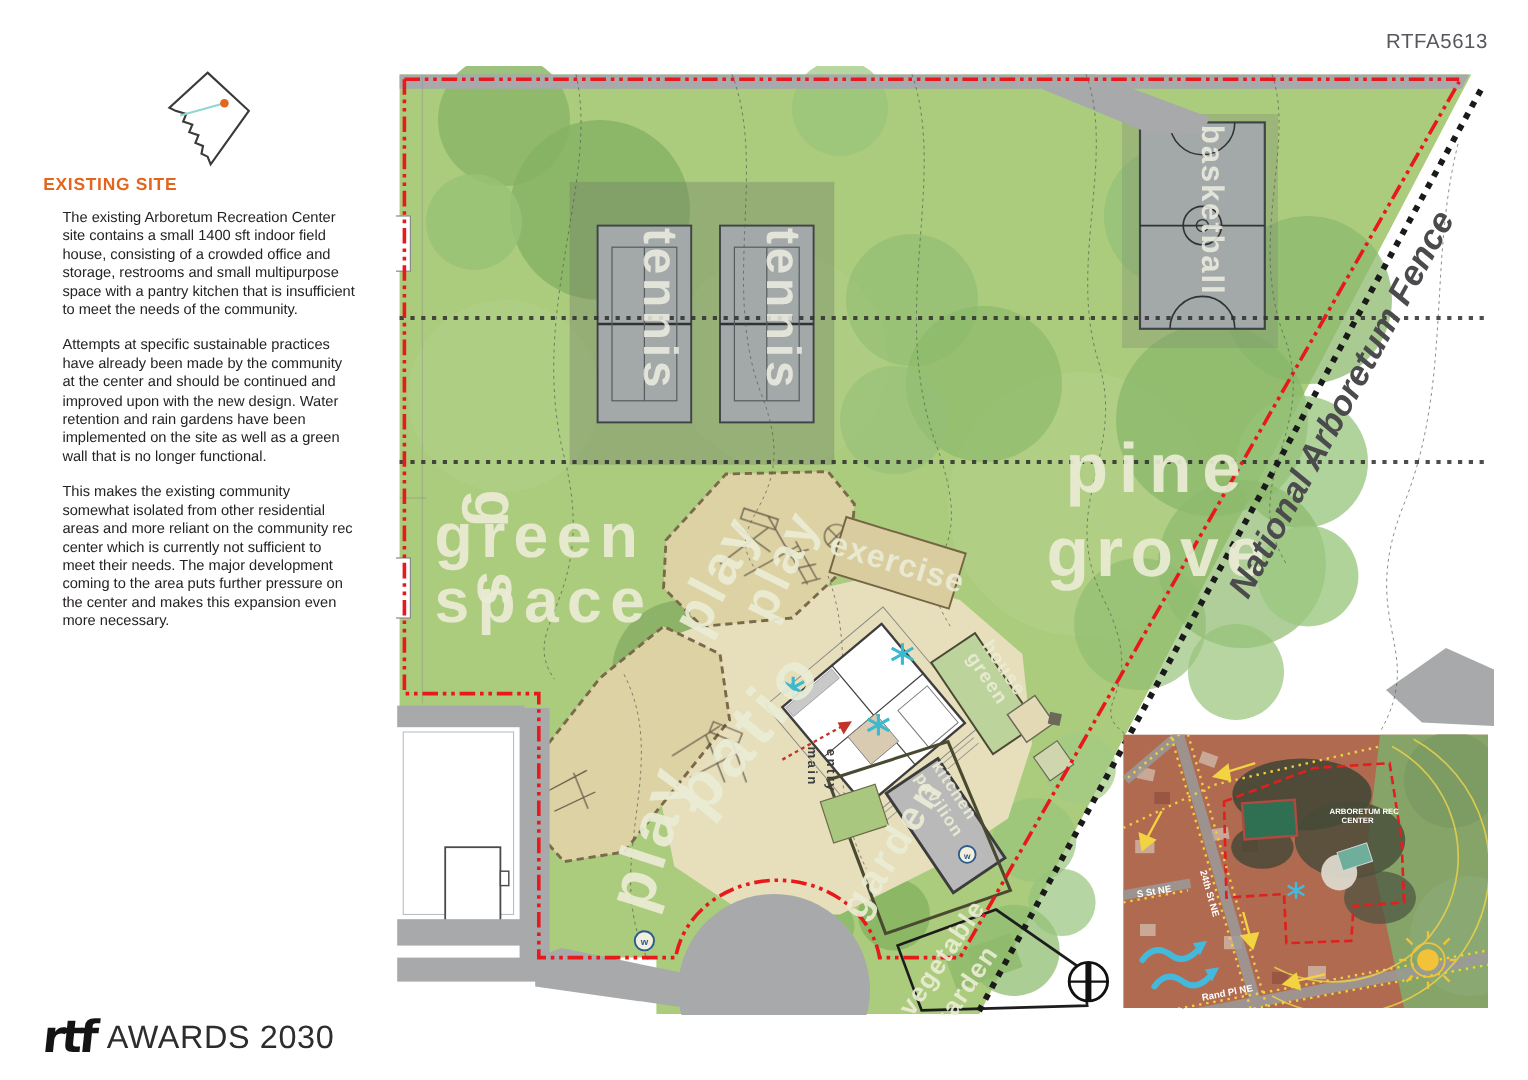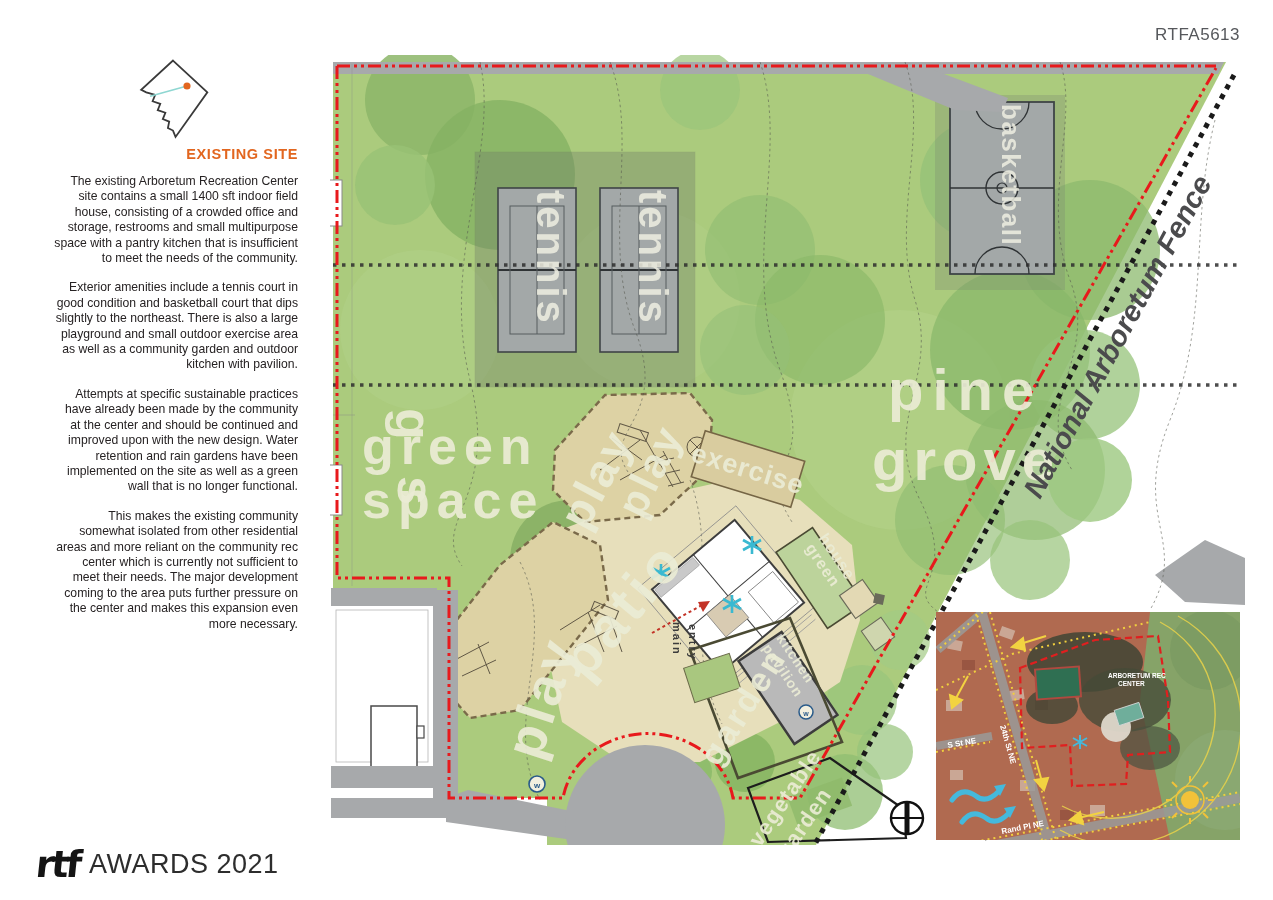--- a/index.html
+++ b/index.html
@@ -1,20 +1,20 @@
 <!DOCTYPE html>
 <html><head>
 <meta charset="utf-8">
 <style>
   html,body{margin:0;padding:0;background:#ffffff;}
   #board{position:relative;width:1273px;height:900px;background:#ffffff;overflow:hidden;
          font-family:"Liberation Sans",sans-serif;}
   #board-code{position:absolute;top:25px;right:33px;font-size:17px;color:#56585c;letter-spacing:.5px;}
   
-  #sidebar{position:absolute;left:36px;top:58px;width:262px;color:#262223;text-align:right;}
+  #sidebar{position:absolute;left:36px;top:58px;width:262px;color:#262223;}
   #dc-map-wrap{height:84px;position:relative;}
   #dc-map-wrap svg{position:absolute;left:96px;top:0;}
   #sidebar h1{margin:4px 0 12px 0;font-size:14.5px;font-weight:bold;color:#e2661f;letter-spacing:.6px;}
   #sidebar p{margin:0 0 14px 16px;font-size:12.2px;line-height:15.4px;}
   #footer-logo{position:absolute;left:36px;top:846px;display:flex;align-items:center;}
   #rtf-glyph{font-family:"DejaVu Sans",sans-serif;font-weight:900;font-size:37px;color:#141414;
              letter-spacing:-3px;transform:skewX(-6deg);line-height:1;}
   #awards-text{font-size:27px;color:#2d2d2d;margin-left:10px;letter-spacing:.5px;}
   
   #plan{position:absolute;left:330px;top:55px;}
@@ -33,28 +33,27 @@
   <div id="sidebar">
     <div id="dc-map-wrap">
       <svg width="82" height="84" viewBox="0 0 62 66">
         <path d="M31,2 L58,27 L33,62 L31,57 L27,55 L28,50 L23,48 L25,43 L19,41 L21,36 L15,34 L17,29 L10,27 L6,25 Z" fill="#ffffff" stroke="#3a3a3a" stroke-width="1.4"></path>
         <line x1="13" y1="30" x2="42" y2="22" stroke="#8fd7d2" stroke-width="1.3"></line>
         <circle cx="42" cy="22" r="2.8" fill="#e2661f"></circle>
       </svg>
     </div>
     <h1>EXISTING SITE</h1>
     <p>The existing Arboretum Recreation Center site contains a small 1400 sft indoor field house, consisting of a crowded office and storage, restrooms and small multipurpose space with a pantry kitchen that is insufficient to meet the needs of the community.</p>
-    <p>Exterior amenities include a tennis court in good condition and basketball court that dips slightly to the northeast. There is also a large playground and small outdoor exercise area as well as a community garden and outdoor kitchen with pavilion.</p>
     <p>Attempts at specific sustainable practices have already been made by the community at the center and should be continued and improved upon with the new design. Water retention and rain gardens have been implemented on the site as well as a green wall that is no longer functional.</p>
     <p>This makes the existing community somewhat isolated from other residential areas and more reliant on the community  rec center which is currently not sufficient to meet their needs. The major development coming to the area puts further pressure on the center and makes this expansion even more necessary.</p>
   </div>
 
   <div id="footer-logo">
     <span id="rtf-glyph">rtf</span>
-    <span id="awards-text">AWARDS 2021</span>
+    <span id="awards-text">AWARDS 2030</span>
   </div>
 
   <svg id="plan" width="915" height="790" viewBox="330 55 915 790">
 
     <g>
       <polygon points="333,62 1226,62 816,845 333,845" fill="#abcb7d"></polygon>
       <circle cx="900" cy="420" r="110" fill="#b6d48c" opacity=".5"></circle>
       <circle cx="650" cy="300" r="90" fill="#b2d089" opacity=".45"></circle>
       <circle cx="420" cy="330" r="80" fill="#b4d28b" opacity=".4"></circle>
     </g>

